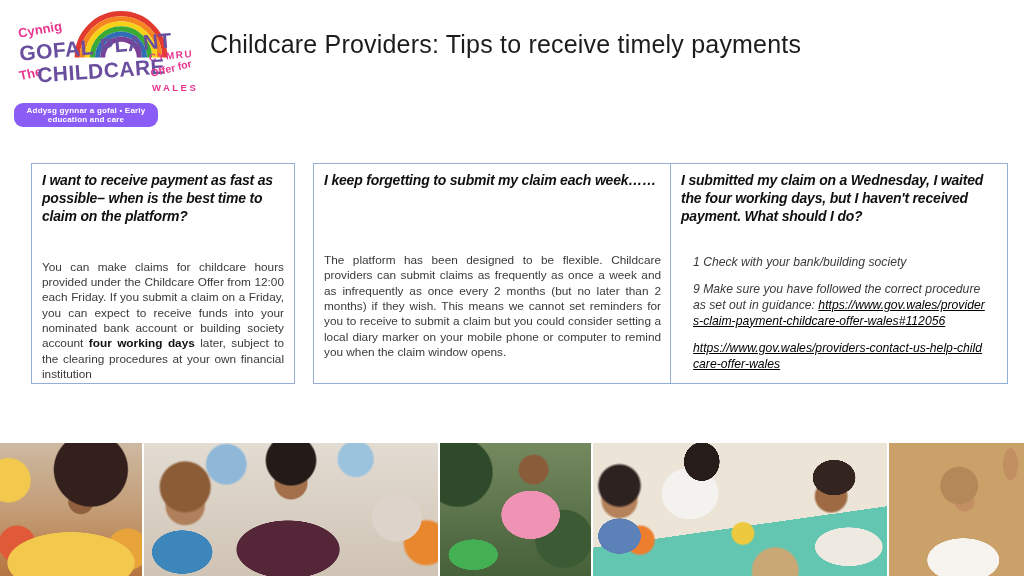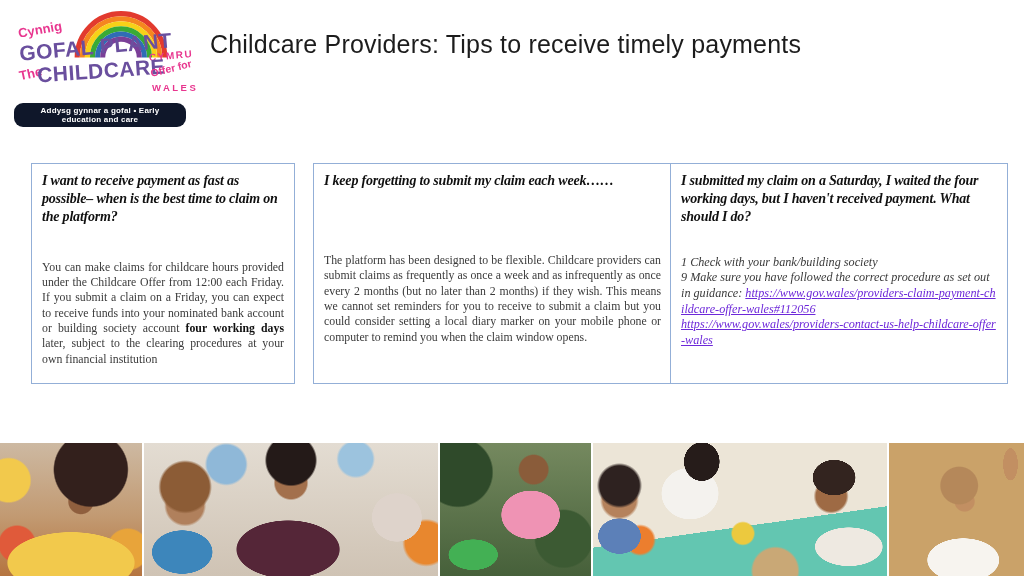--- a/index.html
+++ b/index.html
@@ -14,53 +14,53 @@
   .logo .piece { position:absolute; font-weight:700; white-space:nowrap; line-height:1; }
   .rainbow { position:absolute; left:56px; top:4px; width:106px; height:48px; }
   .t-cynnig   { left:6px;  top:17px;  font-size:13px; color:#e8368f; transform:rotate(-10deg); }
   .t-gofal    { left:7px;  top:30px;  font-size:21px; color:#6a4f9e; transform:rotate(-5deg); letter-spacing:.5px; }
   .t-cymru    { left:137px;top:45px;  font-size:10px; color:#e8368f; transform:rotate(-5deg); letter-spacing:1.5px; }
   .t-the      { left:7px;  top:61px;  font-size:13px; color:#e8368f; transform:rotate(-12deg); }
   .t-childcare{ left:25px; top:54px;  font-size:21px; color:#6a4f9e; transform:rotate(-4deg); letter-spacing:.5px; }
   .t-offerfor { left:138px;top:57px;  font-size:10.5px; color:#e8368f; transform:rotate(-14deg); }
   .t-wales    { left:140px;top:71px;  font-size:9.5px;  color:#e8368f; letter-spacing:2.5px;margin-top:6px; }
   .logo-banner {
-    position:absolute; left:2px; top:97px; width:172px;
-    background:#0f172a; color:#fff; border-radius:9px;
+    position:absolute; left:2px; top:97px; width:144px;
+    background:#8b5cf6; color:#fff; border-radius:9px;
     font-size:8px; font-weight:700; text-align:center; padding:3px 8px;
     letter-spacing:.2px;
   }
 
   
   .page-title {
     position:absolute; left:210px; top:30px; width:745px;
     text-align:left; font-size:25px; font-weight:400; color:#1c1c1c;
     letter-spacing:.2px;
   }
 
   
   .card {
     position:absolute; top:163px; height:221px; background:#fff;
-    border:1.6px solid #93afd7; padding:8px 10px; color:#3d3d3d; overflow:hidden;font-family:Liberation Serif, serif;
+    border:1.6px solid #93afd7; padding:8px 10px; color:#3d3d3d; overflow:hidden;
   }
   .card h2 {
     font-size:14px; line-height:1.28; font-weight:700; font-style:italic;
     color:#101010; letter-spacing:-0.2px;
   }
   .card .body { font-size:11.8px; line-height:1.3; text-align:justify; color:#3a3a3a; }
   .card1 { left:31px;  width:264px; }
   .card2 { left:313px; width:359px; }
   .card3 { left:670px; width:338px; }
   .card1 .body { margin-top:34px; }
   .card2 .body { margin-top:63px; }
   .card3 .bodywrap {
     margin-top:29px; font-style:italic; font-size:12.2px; line-height:1.28; color:#3a3a3a;
   }
-  .card3 p { margin:0; }
-  .card a { color:#6d28d9; text-decoration:underline; font-style:italic; word-break:break-all; }
+  .card3 p { margin:12px; }
+  .card a { color:#000000; text-decoration:underline; font-style:italic; word-break:break-all; }
   .card strong { color:#111; }
 
   
   .strip {
     position:absolute; left:0; top:443px; width:1024px; height:133px;
     display:flex; gap:2px; background:#fff;
   }
   .photo { height:133px; background-repeat:no-repeat; background-size:auto; }
   .photo1 { width:142px;
     background:
@@ -155,21 +155,21 @@
     <h2>I want to receive payment as fast as possible– when is the best time to claim on the platform?</h2>
     <p class="body"><span>You can make claims for childcare hours provided under the Childcare Offer from 12:00 each Friday. If you submit a claim on a Friday, you can expect to receive funds into your nominated bank account or building society account </span><strong>four working days</strong><span> later, subject to the clearing procedures at your own financial institution</span></p>
   </section>
 
   <section class="card card2">
     <h2>I keep forgetting to submit my claim each week……</h2>
     <p class="body">The platform has been designed to be flexible. Childcare providers can submit claims as frequently as once a week and as infrequently as once every 2 months (but no later than 2 months) if they wish. This means we cannot set reminders for you to receive to submit a claim but you could consider setting a local diary marker on your mobile phone or computer to remind you when the claim window opens.</p>
   </section>
 
   <section class="card card3">
-    <h2>I submitted my claim on a Saturday, I waited the four working days, but I haven't received payment. What should I do?</h2>
+    <h2>I submitted my claim on a Wednesday, I waited the four working days, but I haven't received payment. What should I do?</h2>
     <div class="bodywrap">
       <p>1 Check with your bank/building society</p>
       <p><span>9 Make sure you have followed the correct procedure as set out in guidance: </span><a href="#">https://www.gov.wales/providers-claim-payment-childcare-offer-wales#112056</a></p>
       <p><a href="#">https://www.gov.wales/providers-contact-us-help-childcare-offer-wales</a></p>
     </div>
   </section>
 
   <footer class="strip">
     <div class="photo photo1"></div>
     <div class="photo photo2"></div>

